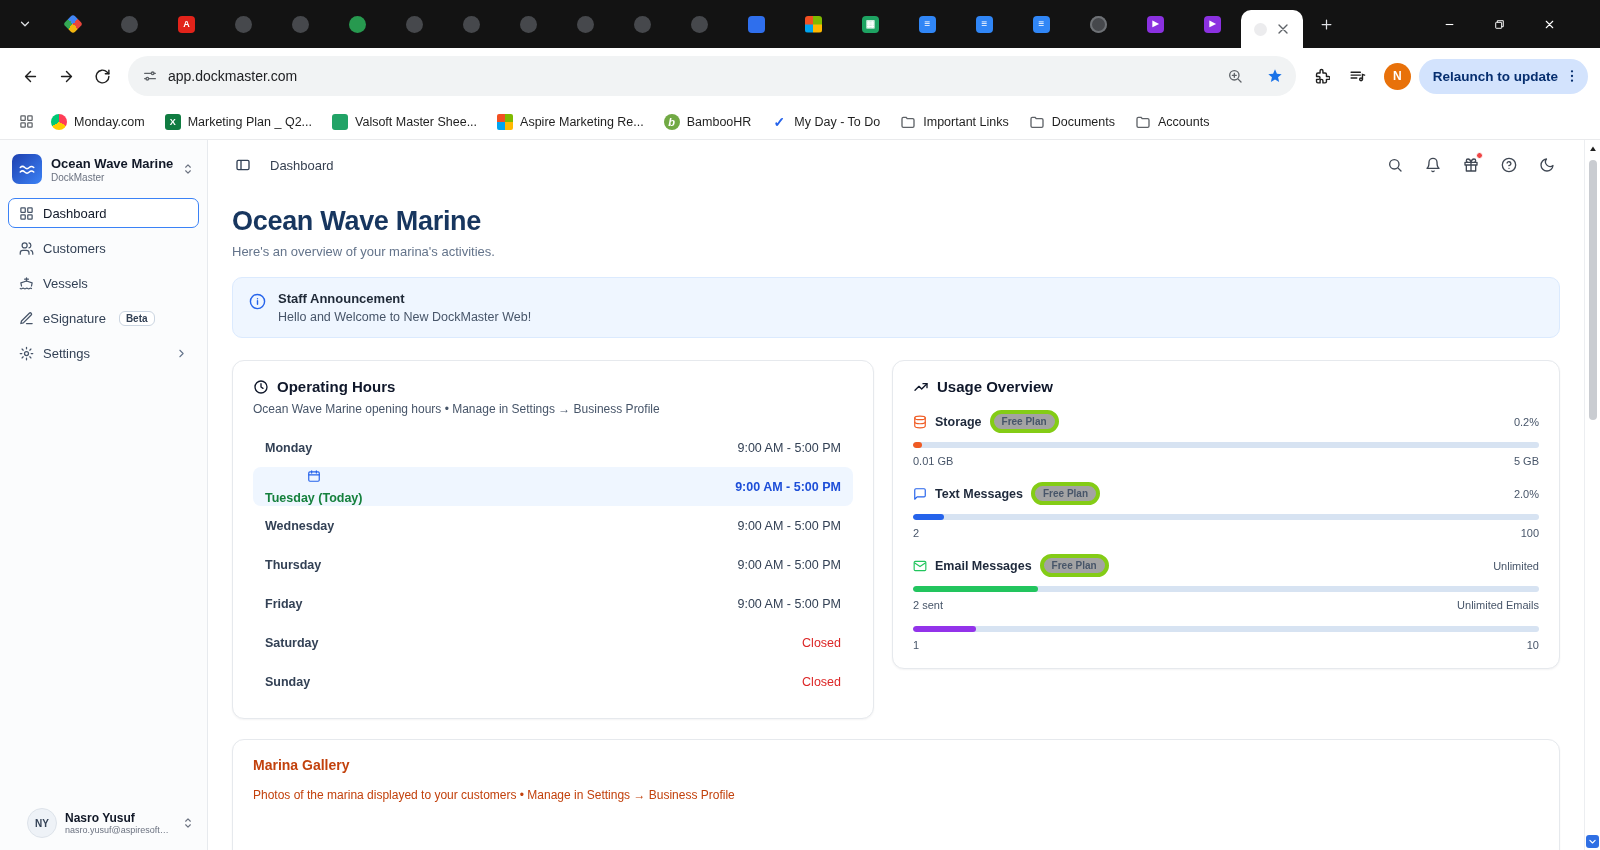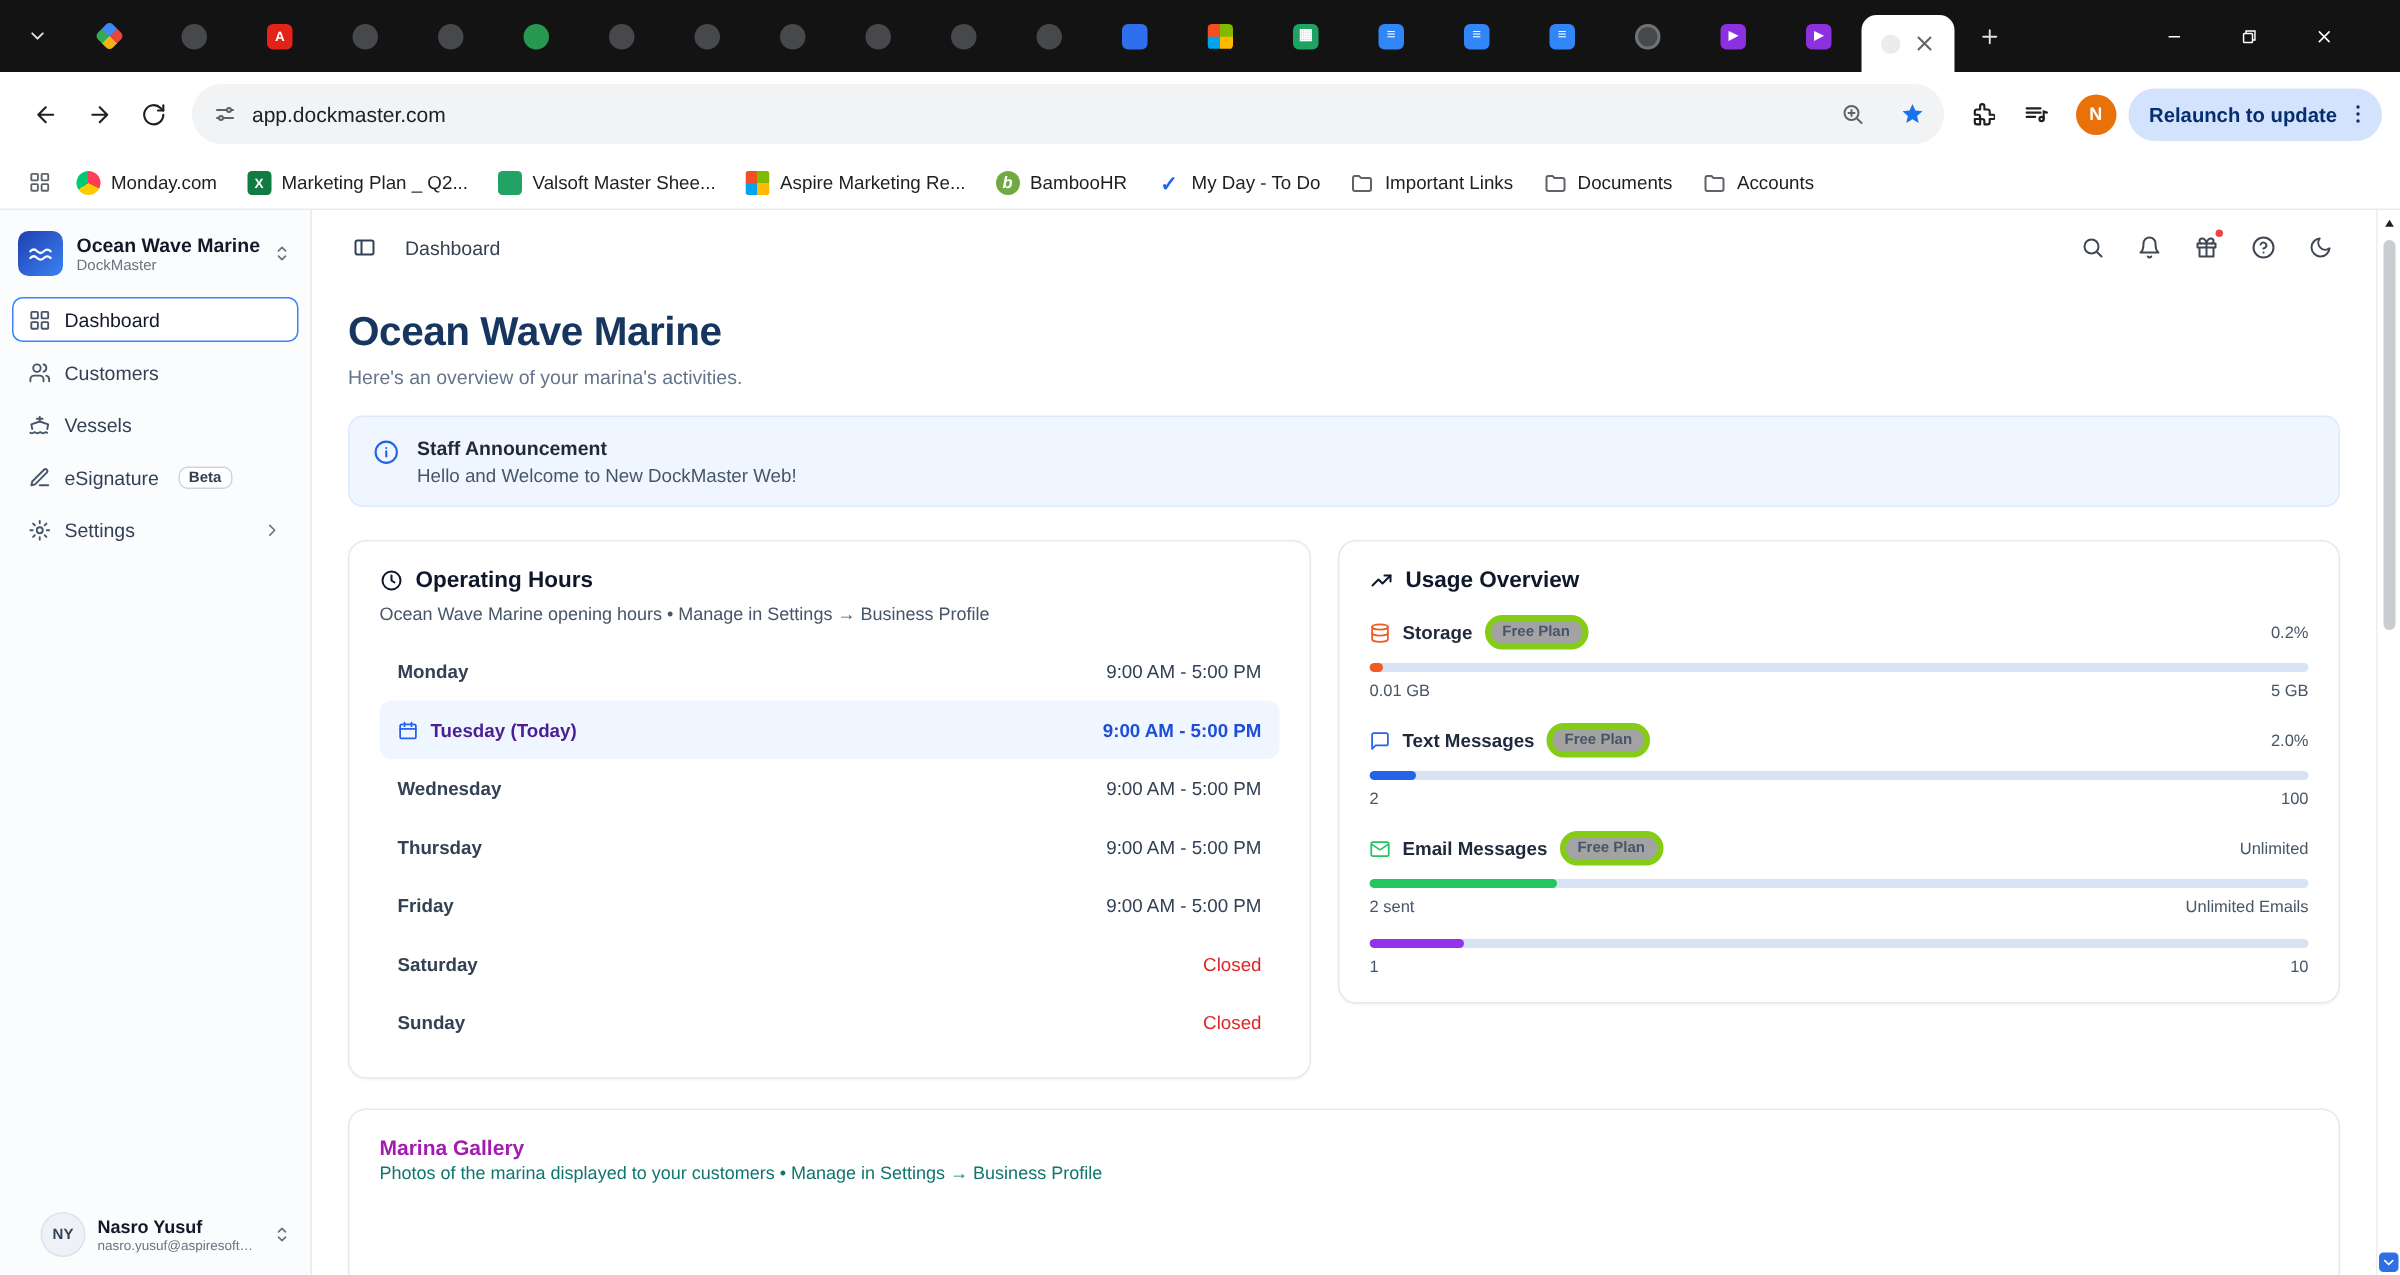--- a/index.html
+++ b/index.html
@@ -108,38 +108,38 @@
 .card-usage {flex:1;padding:17px 20px;}
 .card-head {display:flex;align-items:center;gap:8px;}
 .card-head .ic {width:16px;height:16px;color:#0f172a;}
 .card-title {font-size:15px;font-weight:700;color:#0f172a;}
 .card-sub {font-size:12px;color:#475569;margin-top:7px;}
 .hours-list {margin-top:12px;}
 .hrow {display:flex;align-items:center;justify-content:space-between;height:39px;padding:0 12px;border-radius:8px;font-size:12.5px;}
 .hrow .day {font-weight:600;color:#334155;display:flex;align-items:center;gap:8px;}
 .hrow .time {color:#334155;}
 .hrow.today {background:#eff6ff;}
-.hrow.today .day {color:#4c1d95;}
+.hrow.today .day {color:#15803d;flex-direction:column;}
 .hrow.today .time {color:#1d4ed8;font-weight:700;}
 .hrow.closed .time {color:#dc2626;}
 .hrow .cal {width:14px;height:14px;color:#2563eb;}
 
 .meter {margin-top:15px;}
 .meter-top {display:flex;align-items:center;gap:8px;}
 .meter-ic {width:14px;height:14px;flex:0 0 auto;}
 .meter-label {font-size:12.5px;font-weight:700;color:#1e293b;}
 .meter-badge {font-size:10px;font-weight:600;border:4px solid #84cc16;background:#a3a3a3;color:#475569;border-radius:999px;padding:2px 8px;}
 .meter-val {margin-left:auto;font-size:11px;color:#475569;}
 .meter-bar {height:6px;border-radius:4px;background:#d7e3f2;margin-top:9px;overflow:hidden;}
 .meter-fill {height:100%;border-radius:4px;}
 .meter-foot {display:flex;justify-content:space-between;margin-top:7px;font-size:11px;color:#475569;}
 
 .card-gallery {margin-top:20px;padding:17px 20px;min-height:140px;}
-.gal-title {font-size:14px;font-weight:700;color:#a21caf;}
-.gal-sub {font-size:12px;color:#0f766e;margin-top:2px;}
+.gal-title {font-size:14px;font-weight:700;color:#c2410c;}
+.gal-sub {font-size:12px;color:#c2410c;margin-top:15px;}
 
 .scrollbar {width:16px;flex:0 0 16px;background:#fff;border-left:1px solid #eceef1;display:flex;flex-direction:column;align-items:center;position:relative;}
 .sb-up {margin-top:4px;color:#1f1f1f;width:10px;height:10px;}
 .sb-thumb {width:8px;height:260px;background:#c9ccd1;border-radius:4px;margin-top:6px;}
 .sb-down {position:absolute;bottom:2px;left:1px;width:13px;height:13px;background:#2f6fe4;border-radius:3px;color:#fff;display:flex;align-items:center;justify-content:center;}
 .sb-down .ic {width:9px;height:9px;}
 </style>
 </head>
 <body>
 

